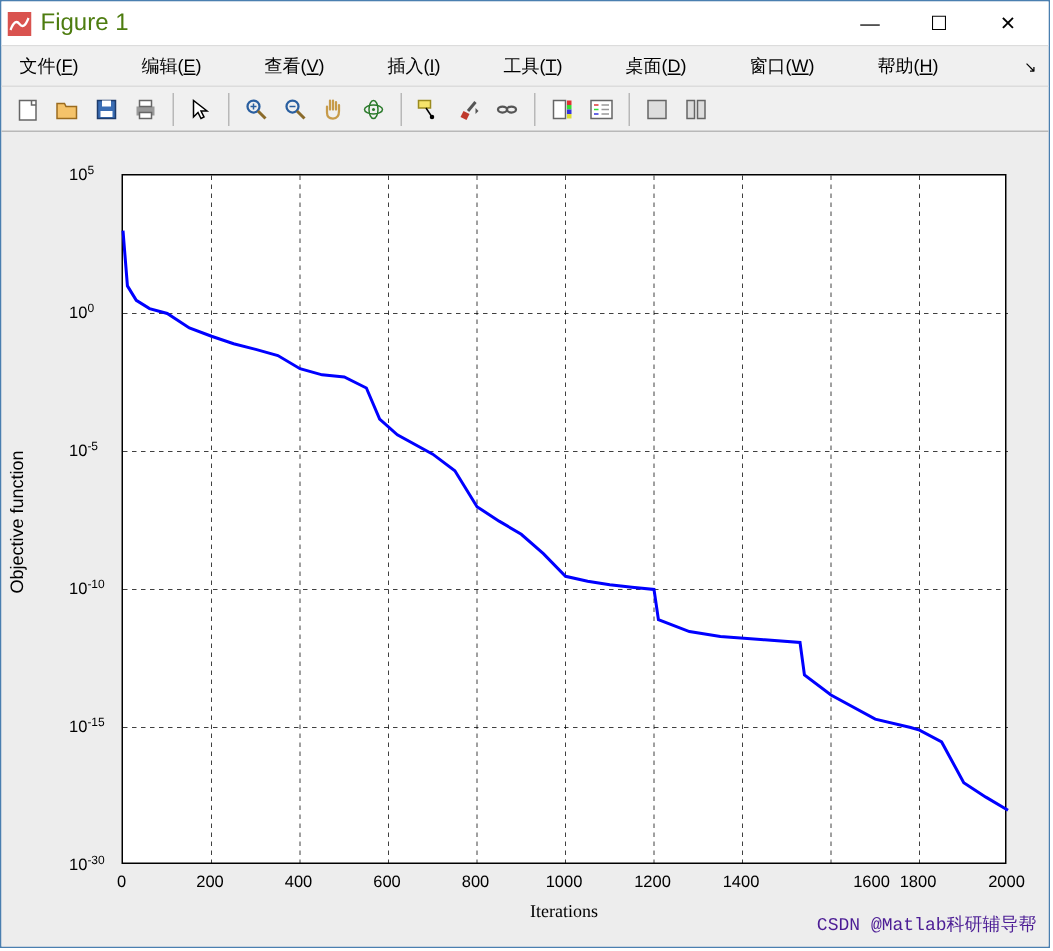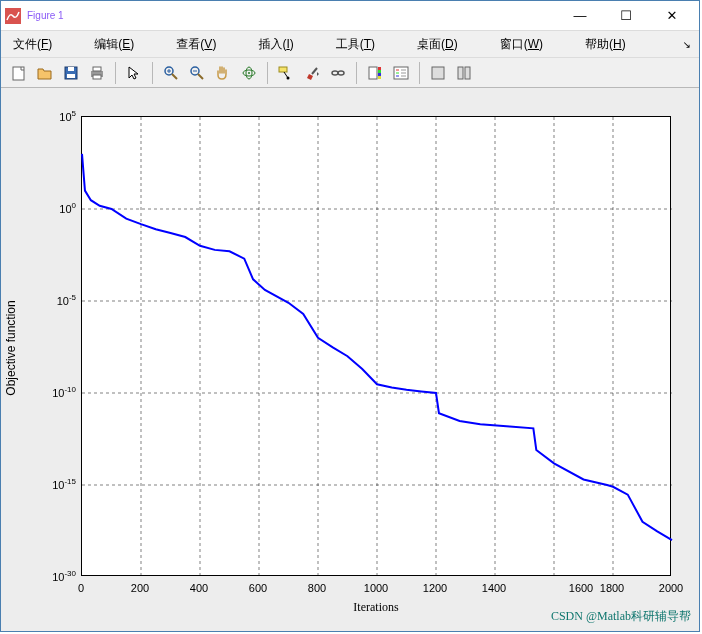--- a/index.html
+++ b/index.html
@@ -1,38 +1,38 @@
 <!DOCTYPE html>
 <html><head>
 <meta charset="utf-8">
 <style>
 * { box-sizing: border-box; margin: 0; padding: 0; }
 body { width: 702px; height: 634px; font-family: "Microsoft YaHei", SimSun, Arial, sans-serif; background: #fff; position: relative; }
 .window { width: 700px; height: 632px; border: 1px solid #4a7fb0; display: flex; flex-direction: column; background: #f0f0f0; }
 .titlebar { height: 30px; background: #fff; display: flex; align-items: center; padding: 0 4px; border-bottom: 1px solid #dcdcdc; }
 .titlebar-icon { width: 16px; height: 16px; margin-right: 6px; }
-.titlebar-title { flex: 1; font-size: 10px; color: #8b5cf6; }
+.titlebar-title { flex: 1; font-size: 16px; color: #4d7c0f; }
 .winbtns { display: flex; gap: 0; }
 .winbtn { width: 46px; height: 28px; border: none; background: transparent; font-size: 13px; font-family: Arial; cursor: pointer; display: flex; align-items: center; justify-content: center; }
 .menubar { height: 27px; background: #f0f0f0; display: flex; align-items: center; padding: 0 8px; gap: 34px; border-bottom: 1px solid #dcdcdc; font-size: 12px; position: relative; }
 .menuitem { cursor: pointer; padding: 4px 4px; white-space: nowrap; }
 .menuitem u { text-decoration: underline; }
 .menubar-arrow { position: absolute; right: 8px; top: 8px; font-size: 10px; }
 .toolbar { height: 30px; background: #f0f0f0; display: flex; align-items: center; padding: 0 6px; gap: 2px; border-bottom: 1px solid #b8b8b8; }
 .tbbtn { width: 24px; height: 24px; border: 1px solid transparent; background: transparent; cursor: pointer; display: flex; align-items: center; justify-content: center; font-size: 14px; }
 .tbsep { width: 1px; height: 22px; background: #b8b8b8; margin: 0 4px; }
 .chartarea { flex: 1; background: #ededed; position: relative; }
 .axes { position: absolute; left: 80px; top: 28px; width: 590px; height: 460px; background: #fff; border: 1px solid #000; }
 .plotline { stroke: #0000ff; stroke-width: 2; fill: none; }
 .xtick { position: absolute; top: 494px; font-size: 11px; transform: translateX(-50%); color: #000; }
-.ytick { position: absolute; font-size: 11px; transform: translateY(-50%); color: #000; text-align: right; }
+.ytick { position: absolute; font-size: 11px; transform: translateY(-50%); color: #000; }
 .ytick sup { font-size: 8px; }
 .xlabel { position: absolute; left: 50%; transform: translateX(-50%); top: 512px; font-size: 12px; }
 .ylabel { position: absolute; left: 10px; top: 260px; transform: rotate(-90deg) translate(-50%, -50%); transform-origin: left top; font-size: 12px; white-space: nowrap; }
-.watermark { position: absolute; right: 8px; bottom: 6px; font-size: 12px; color: #0f766e; font-family: Liberation Serif, serif; pointer-events: none; }
+.watermark { position: absolute; right: 8px; bottom: 6px; font-size: 12px; color: #4c1d95; font-family: Liberation Mono, monospace; pointer-events: none; }
 svg.plot { position: absolute; left: 0; top: 0; width: 100%; height: 100%; overflow: visible; }
 </style>
 </head>
 <body>
 
 <div class="window">
   <div class="titlebar">
     <span class="titlebar-icon">
       <svg viewBox="0 0 16 16">
           <rect width="16" height="16" fill="#d9534f"></rect>

